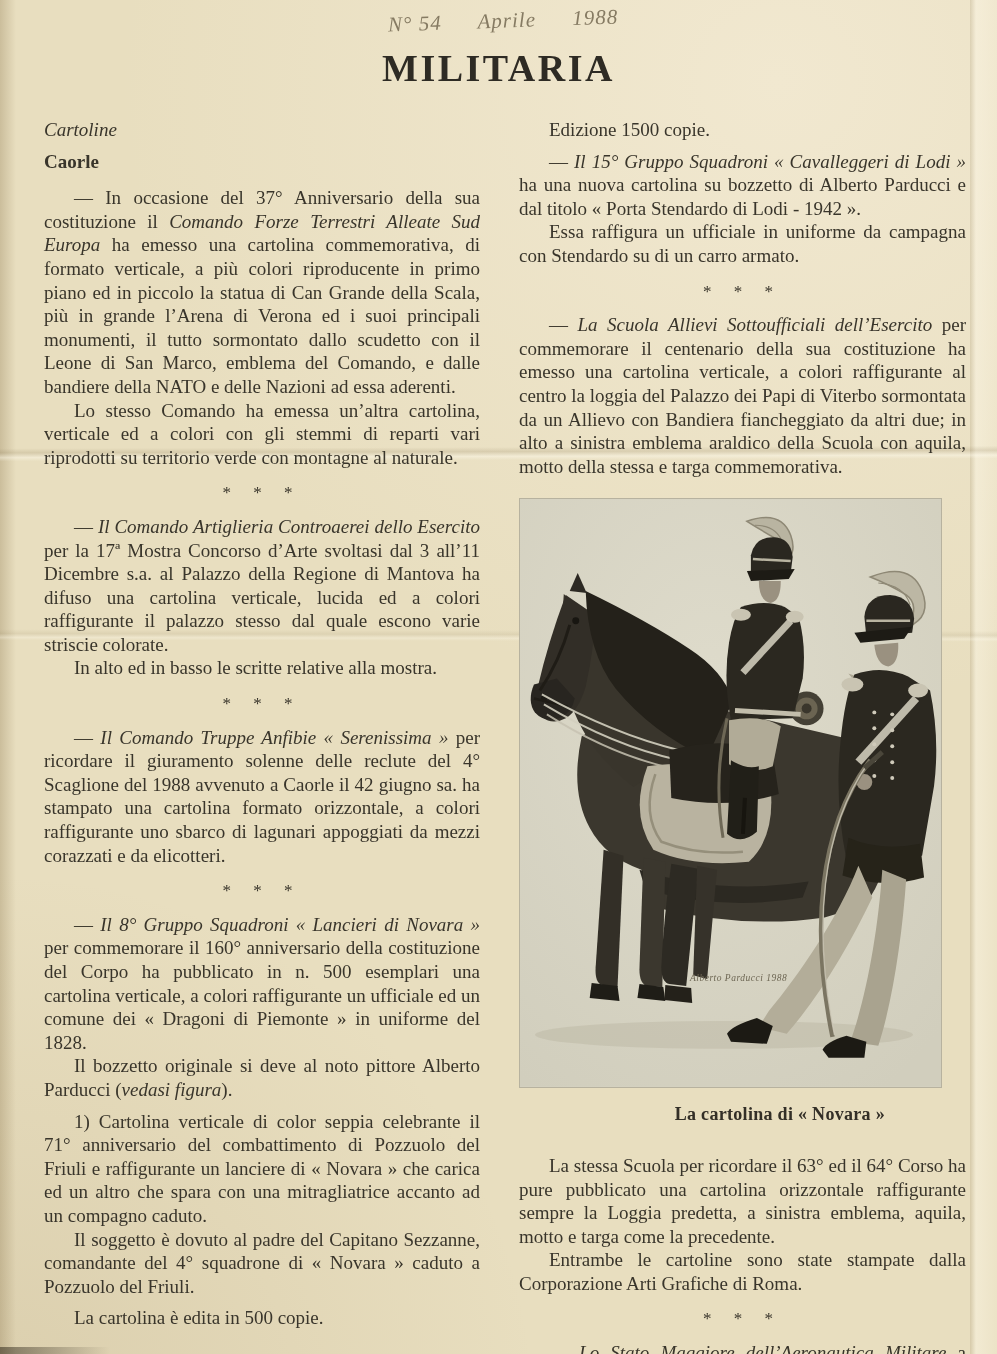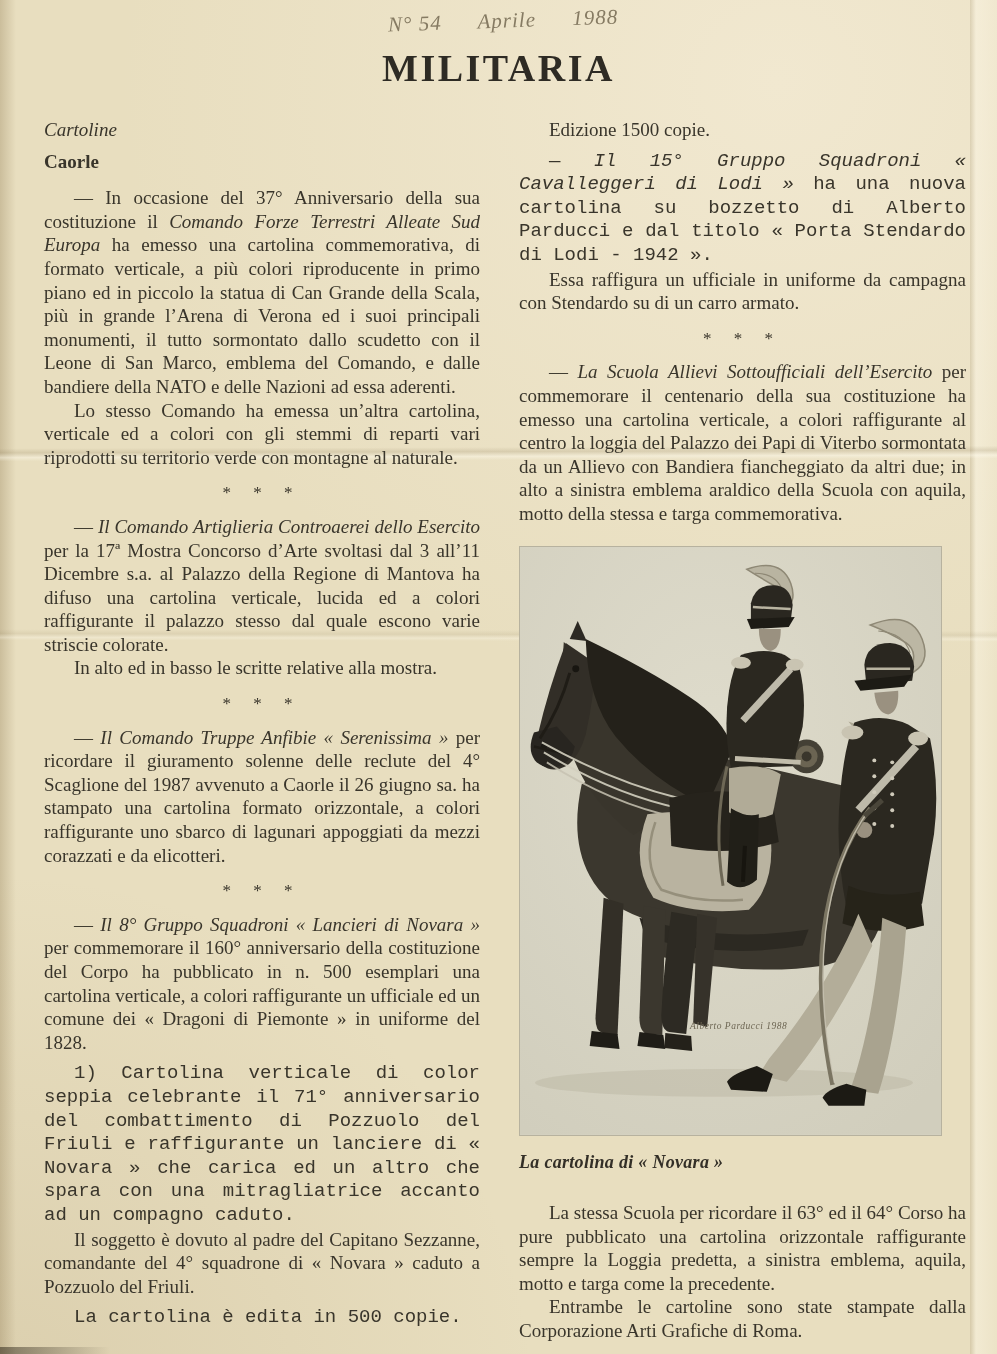--- a/index.html
+++ b/index.html
@@ -31,33 +31,33 @@
   .annotation span{margin-right:30px;}
 
   .title{position:absolute;top:46px;left:0;width:100%;margin:0;text-align:center;
     font-size:38px;font-weight:bold;letter-spacing:2.5px;color:#2e2b24;}
 
   .col{position:absolute;top:118px;font-size:19px;line-height:23.6px;color:#39352b;text-align:justify;}
   .col.left{left:44px;width:436px;}
   .col.right{left:519px;width:447px;}
 
   .para{margin:0;text-indent:30px;}
-  .para.gap{margin-top:8px;font-family:Liberation Mono, monospace;}
+  .para.gap{margin-top:8px;}
   .col-label{font-style:italic;margin:0 0 8px;}
   .col-heading{font-weight:bold;margin:0 0 13px;}
   .separator{text-align:center;letter-spacing:9px;font-size:17px;margin:12px 0 10px;color:#39352b;}
 
   .figure{margin:20px 0 0 0;width:366px;}
   .art{position:relative;width:423px;height:590px;background:#d6d3c3;
     border:1px solid rgba(105,95,70,0.28);box-sizing:border-box;}
   .art svg{position:absolute;inset:0;}
   .signature{position:absolute;left:170px;top:468px;font-size:9.5px;font-style:italic;
     color:#6e6754;letter-spacing:0.5px;}
-  .caption{text-align:left;font-weight:bold;font-size:18px;margin:15px 0 27px;
-    color:#332f27;text-indent:0;letter-spacing:0.3px;font-style:italic;}
+  .caption{text-align:right;font-weight:bold;font-size:18px;margin:15px 0 27px;
+    color:#332f27;text-indent:0;letter-spacing:0.3px;}
 </style>
 </head>
 <body>
 
 <div class="page">
   <div class="shade-left"></div>
   <div class="fold-right"></div>
   <div class="crease crease-1"></div>
   <div class="crease crease-2"></div>
   <div class="edge-bottom"></div>
@@ -72,23 +72,24 @@
 
   <div id="left-col" class="col left">
       <div class="col-label">Cartoline</div>
       <div class="col-heading">Caorle</div>
       <p class="para"><span>— In occasione del 37° Anniversario della sua costituzione il </span><i>Comando Forze Terrestri Alleate Sud Europa</i><span> ha emesso una cartolina commemorativa, di formato verticale, a più colori riproducente in primo piano ed in piccolo la statua di Can Grande della Scala, più in grande l’Arena di Verona ed i suoi principali monumenti, il tutto sormontato dallo scudetto con il Leone di San Marco, emblema del Comando, e dalle bandiere della NATO e delle Nazioni ad essa aderenti.</span></p>
       <p class="para"><span>Lo stesso Comando ha emessa un’altra cartolina, verticale ed a colori con gli stemmi di reparti vari riprodotti su territorio verde con montagne al naturale.</span></p>
       <div class="separator">* * *</div>
       <p class="para"><span>— </span><i>Il Comando Artiglieria Controaerei dello Esercito</i><span> per la 17ª Mostra Concorso d’Arte svoltasi dal 3 all’11 Dicembre s.a. al Palazzo della Regione di Mantova ha difuso una cartolina verticale, lucida ed a colori raffigurante il palazzo stesso dal quale escono varie striscie colorate.</span></p>
       <p class="para"><span>In alto ed in basso le scritte relative alla mostra.</span></p>
       <div class="separator">* * *</div>
-      <p class="para"><span>— </span><i>Il Comando Truppe Anfibie « Serenissima »</i><span> per ricordare il giuramento solenne delle reclute del 4° Scaglione del 1987 avvenuto a Caorle il 26 giugno sa. ha stampato una cartolina formato orizzontale, a colori raffigurante uno sbarco di lagunari appoggiati da mezzi corazzati e da elicotteri.</span></p>
+      <p class="para"><span>— </span><i>Il Comando Truppe Anfibie « Serenissima »</i><span> per ricordare il giuramento solenne delle reclute del 4° Scaglione del 1988 avvenuto a Caorle il 42 giugno sa. ha stampato una cartolina formato orizzontale, a colori raffigurante uno sbarco di lagunari appoggiati da mezzi corazzati e da elicotteri.</span></p>
       <div class="separator">* * *</div>
       <p class="para"><span>— </span><i>Il 8° Gruppo Squadroni « Lancieri di Novara »</i><span> per commemorare il 160° anniversario della costituzione del Corpo ha pubblicato in n. 500 esemplari una cartolina verticale, a colori raffigurante un ufficiale ed un comune dei « Dragoni di Piemonte » in uniforme del 1828.</span></p>
+      <p class="para"><span>Il bozzetto originale si deve al noto pittore Alberto Parducci (</span><i>vedasi figura</i><span>).</span></p>
       <p class="para gap"><span>1) Cartolina verticale di color seppia celebrante il 71° anniversario del combattimento di Pozzuolo del Friuli e raffigurante un lanciere di « Novara » che carica ed un altro che spara con una mitragliatrice accanto ad un compagno caduto.</span></p>
       <p class="para"><span>Il soggetto è dovuto al padre del Capitano Sezzanne, comandante del 4° squadrone di « Novara » caduto a Pozzuolo del Friuli.</span></p>
       <p class="para gap"><span>La cartolina è edita in 500 copie.</span></p>
     </div>
   <div id="right-col" class="col right">
       <p class="para"><span>Edizione 1500 copie.</span></p>
       <p class="para gap"><span>— </span><i>Il 15° Gruppo Squadroni « Cavalleggeri di Lodi »</i><span> ha una nuova cartolina su bozzetto di Alberto Parducci e dal titolo « Porta Stendardo di Lodi - 1942 ».</span></p>
       <p class="para"><span>Essa raffigura un ufficiale in uniforme da campagna con Stendardo su di un carro armato.</span></p>
       <div class="separator">* * *</div>
       <p class="para"><span>— </span><i>La Scuola Allievi Sottoufficiali dell’Esercito</i><span> per commemorare il centenario della sua costituzione ha emesso una cartolina verticale, a colori raffigurante al centro la loggia del Palazzo dei Papi di Viterbo sormontata da un Allievo con Bandiera fiancheggiato da altri due; in alto a sinistra emblema araldico della Scuola con aquila, motto della stessa e targa commemorativa.</span></p>

